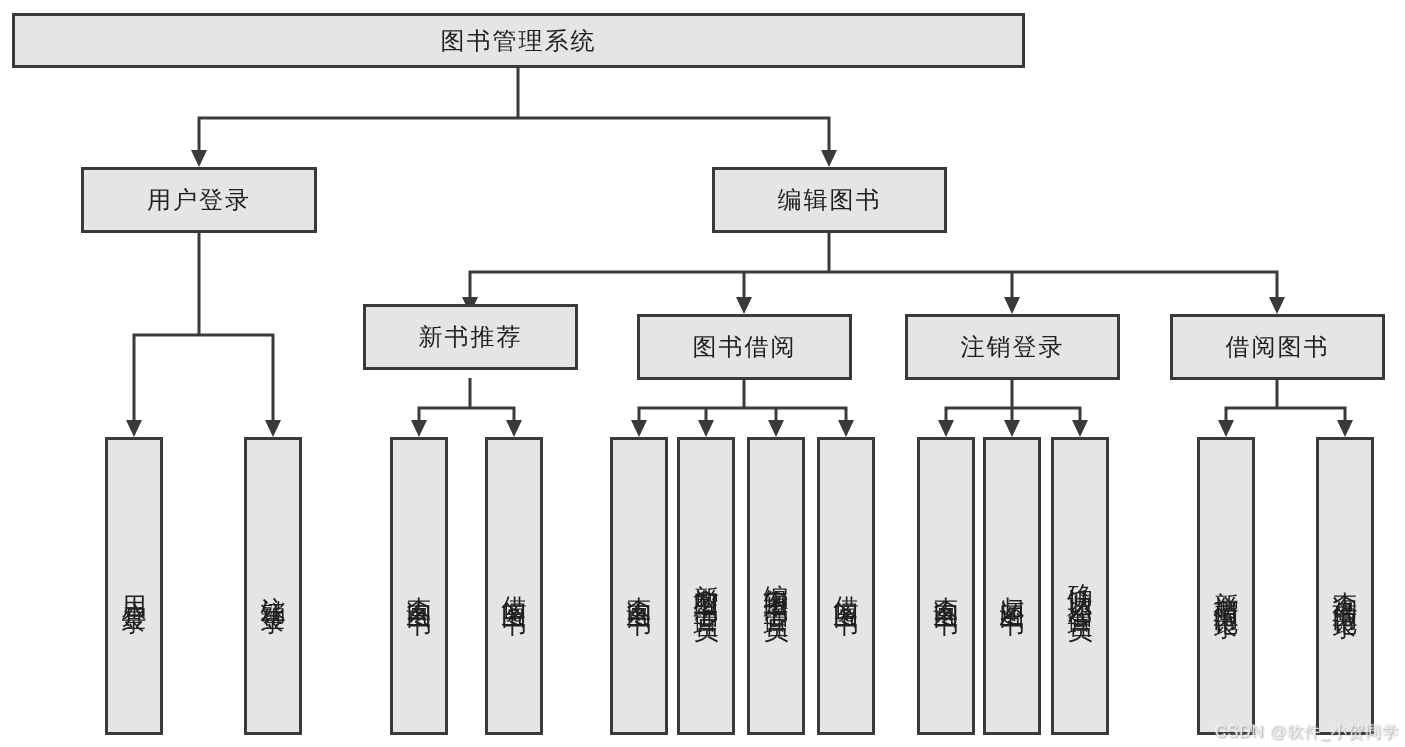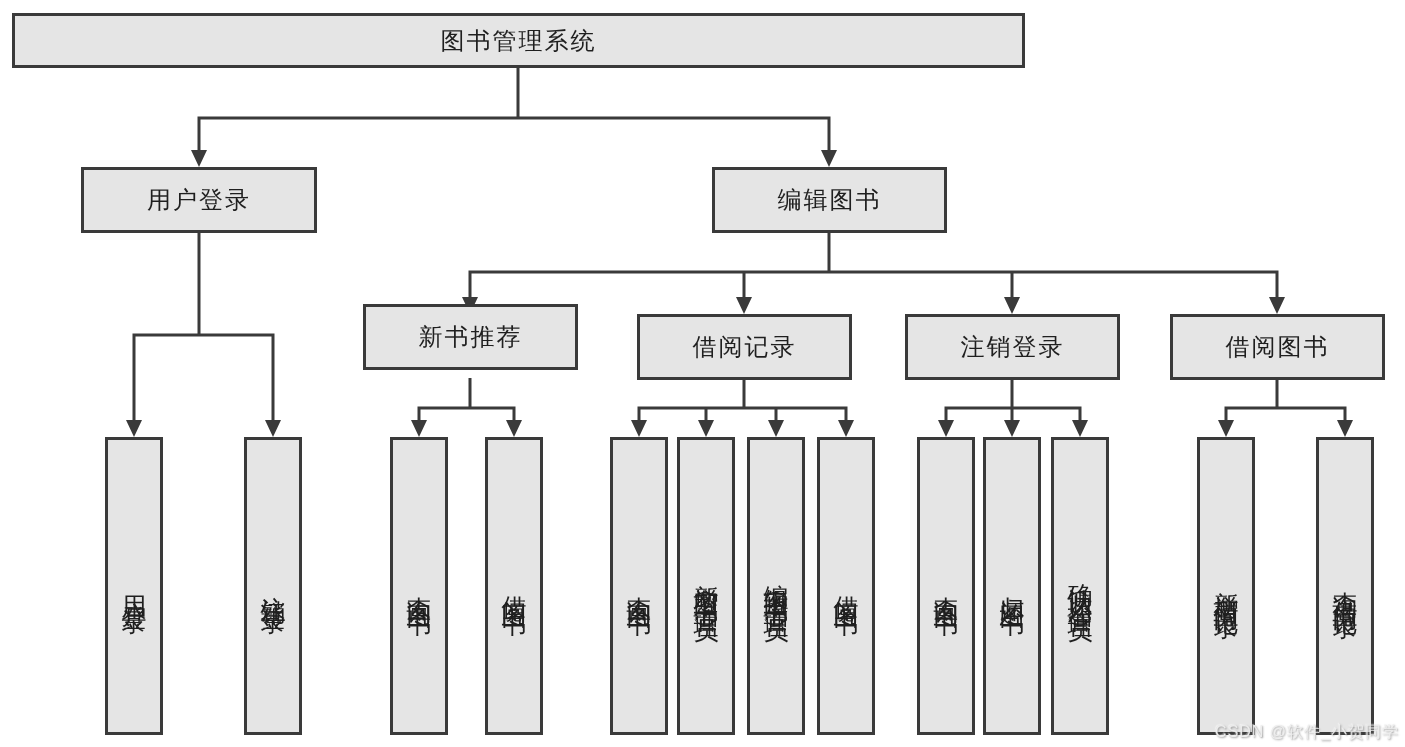--- a/index.html
+++ b/index.html
@@ -111,21 +111,21 @@
              M1072 420 L1088 420 L1080 437 Z
              M1218 420 L1234 420 L1226 437 Z  M1337 420 L1353 420 L1345 437 Z" fill="#3a3a3a" stroke="none"></path>
   </svg>
 
   <div class="box h-box root-box">图书管理系统</div>
 
   <div class="box h-box n-user-login">用户登录</div>
   <div class="box h-box n-book-mgmt">编辑图书</div>
 
   <div class="box h-box n-newbook">新书推荐</div>
-  <div class="box h-box n-bookborrow">借阅记录</div>
+  <div class="box h-box n-bookborrow">图书借阅</div>
   <div class="box h-box n-currborrow">注销登录</div>
   <div class="box h-box n-borrowrec">借阅图书</div>
 
   <div class="box v-box lf-login">用户登录</div>
   <div class="box v-box lf-logout">注销登录</div>
 
   <div class="box v-box lf-query1">查询图书</div>
   <div class="box v-box lf-borrow1">借阅图书</div>
 
   <div class="box v-box lf-query2">查询图书</div>

